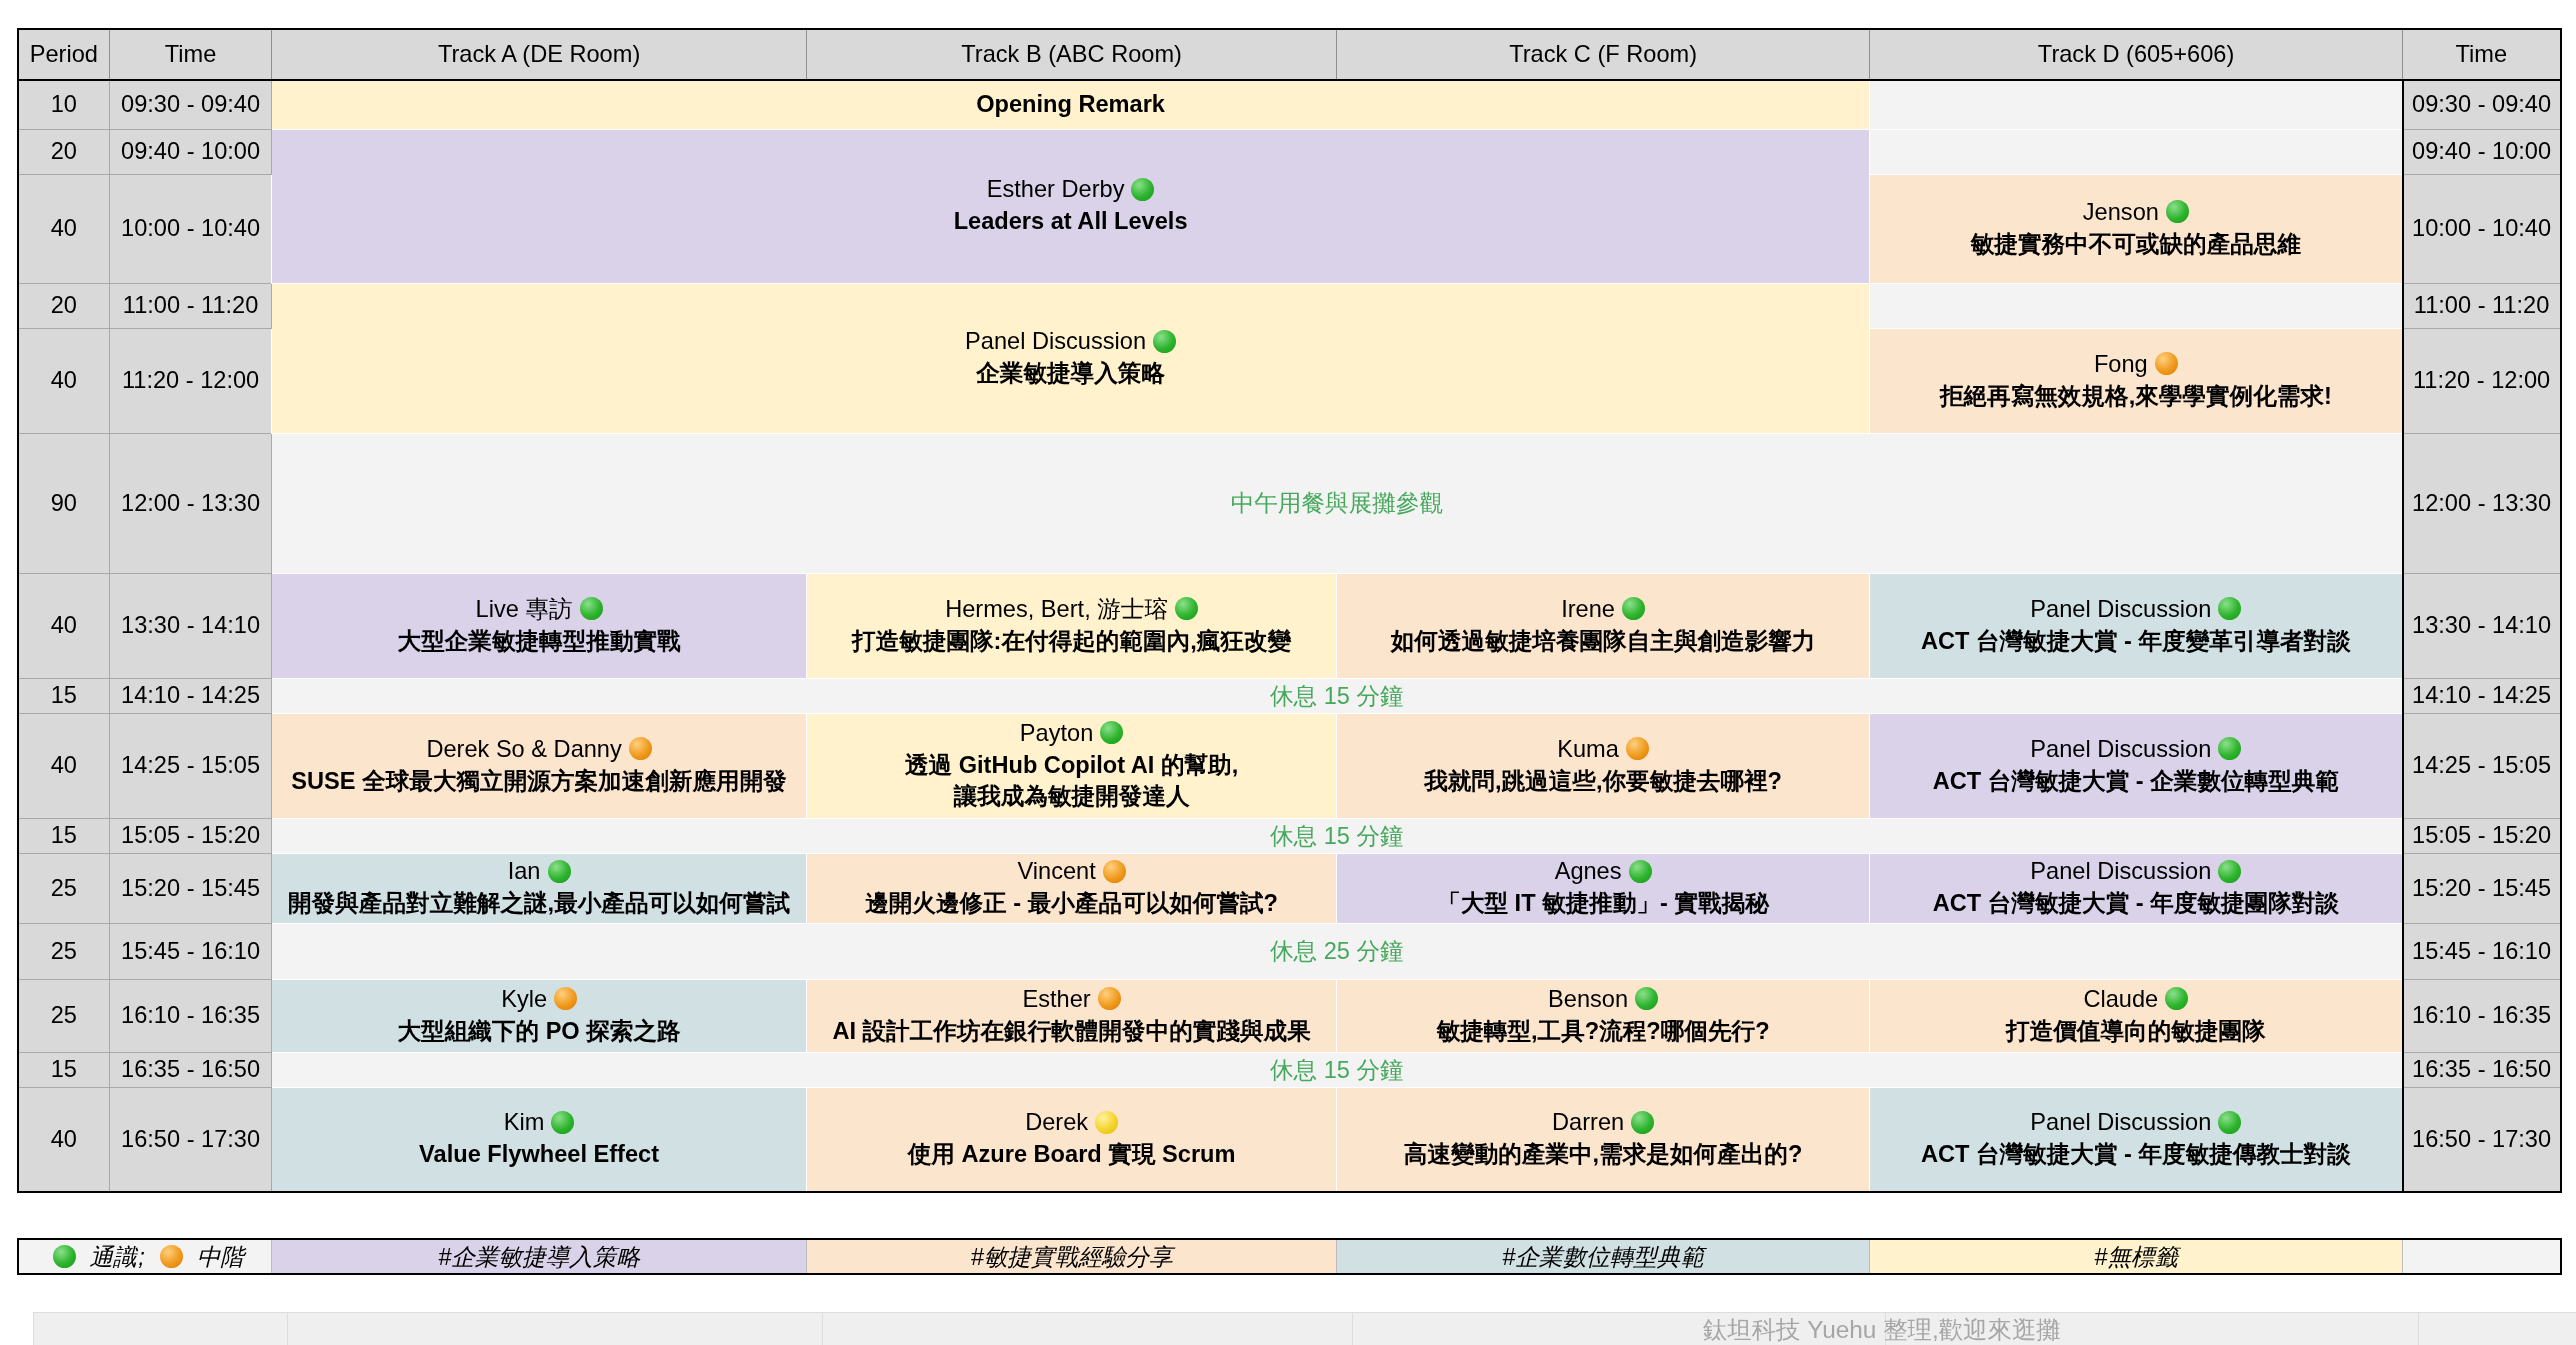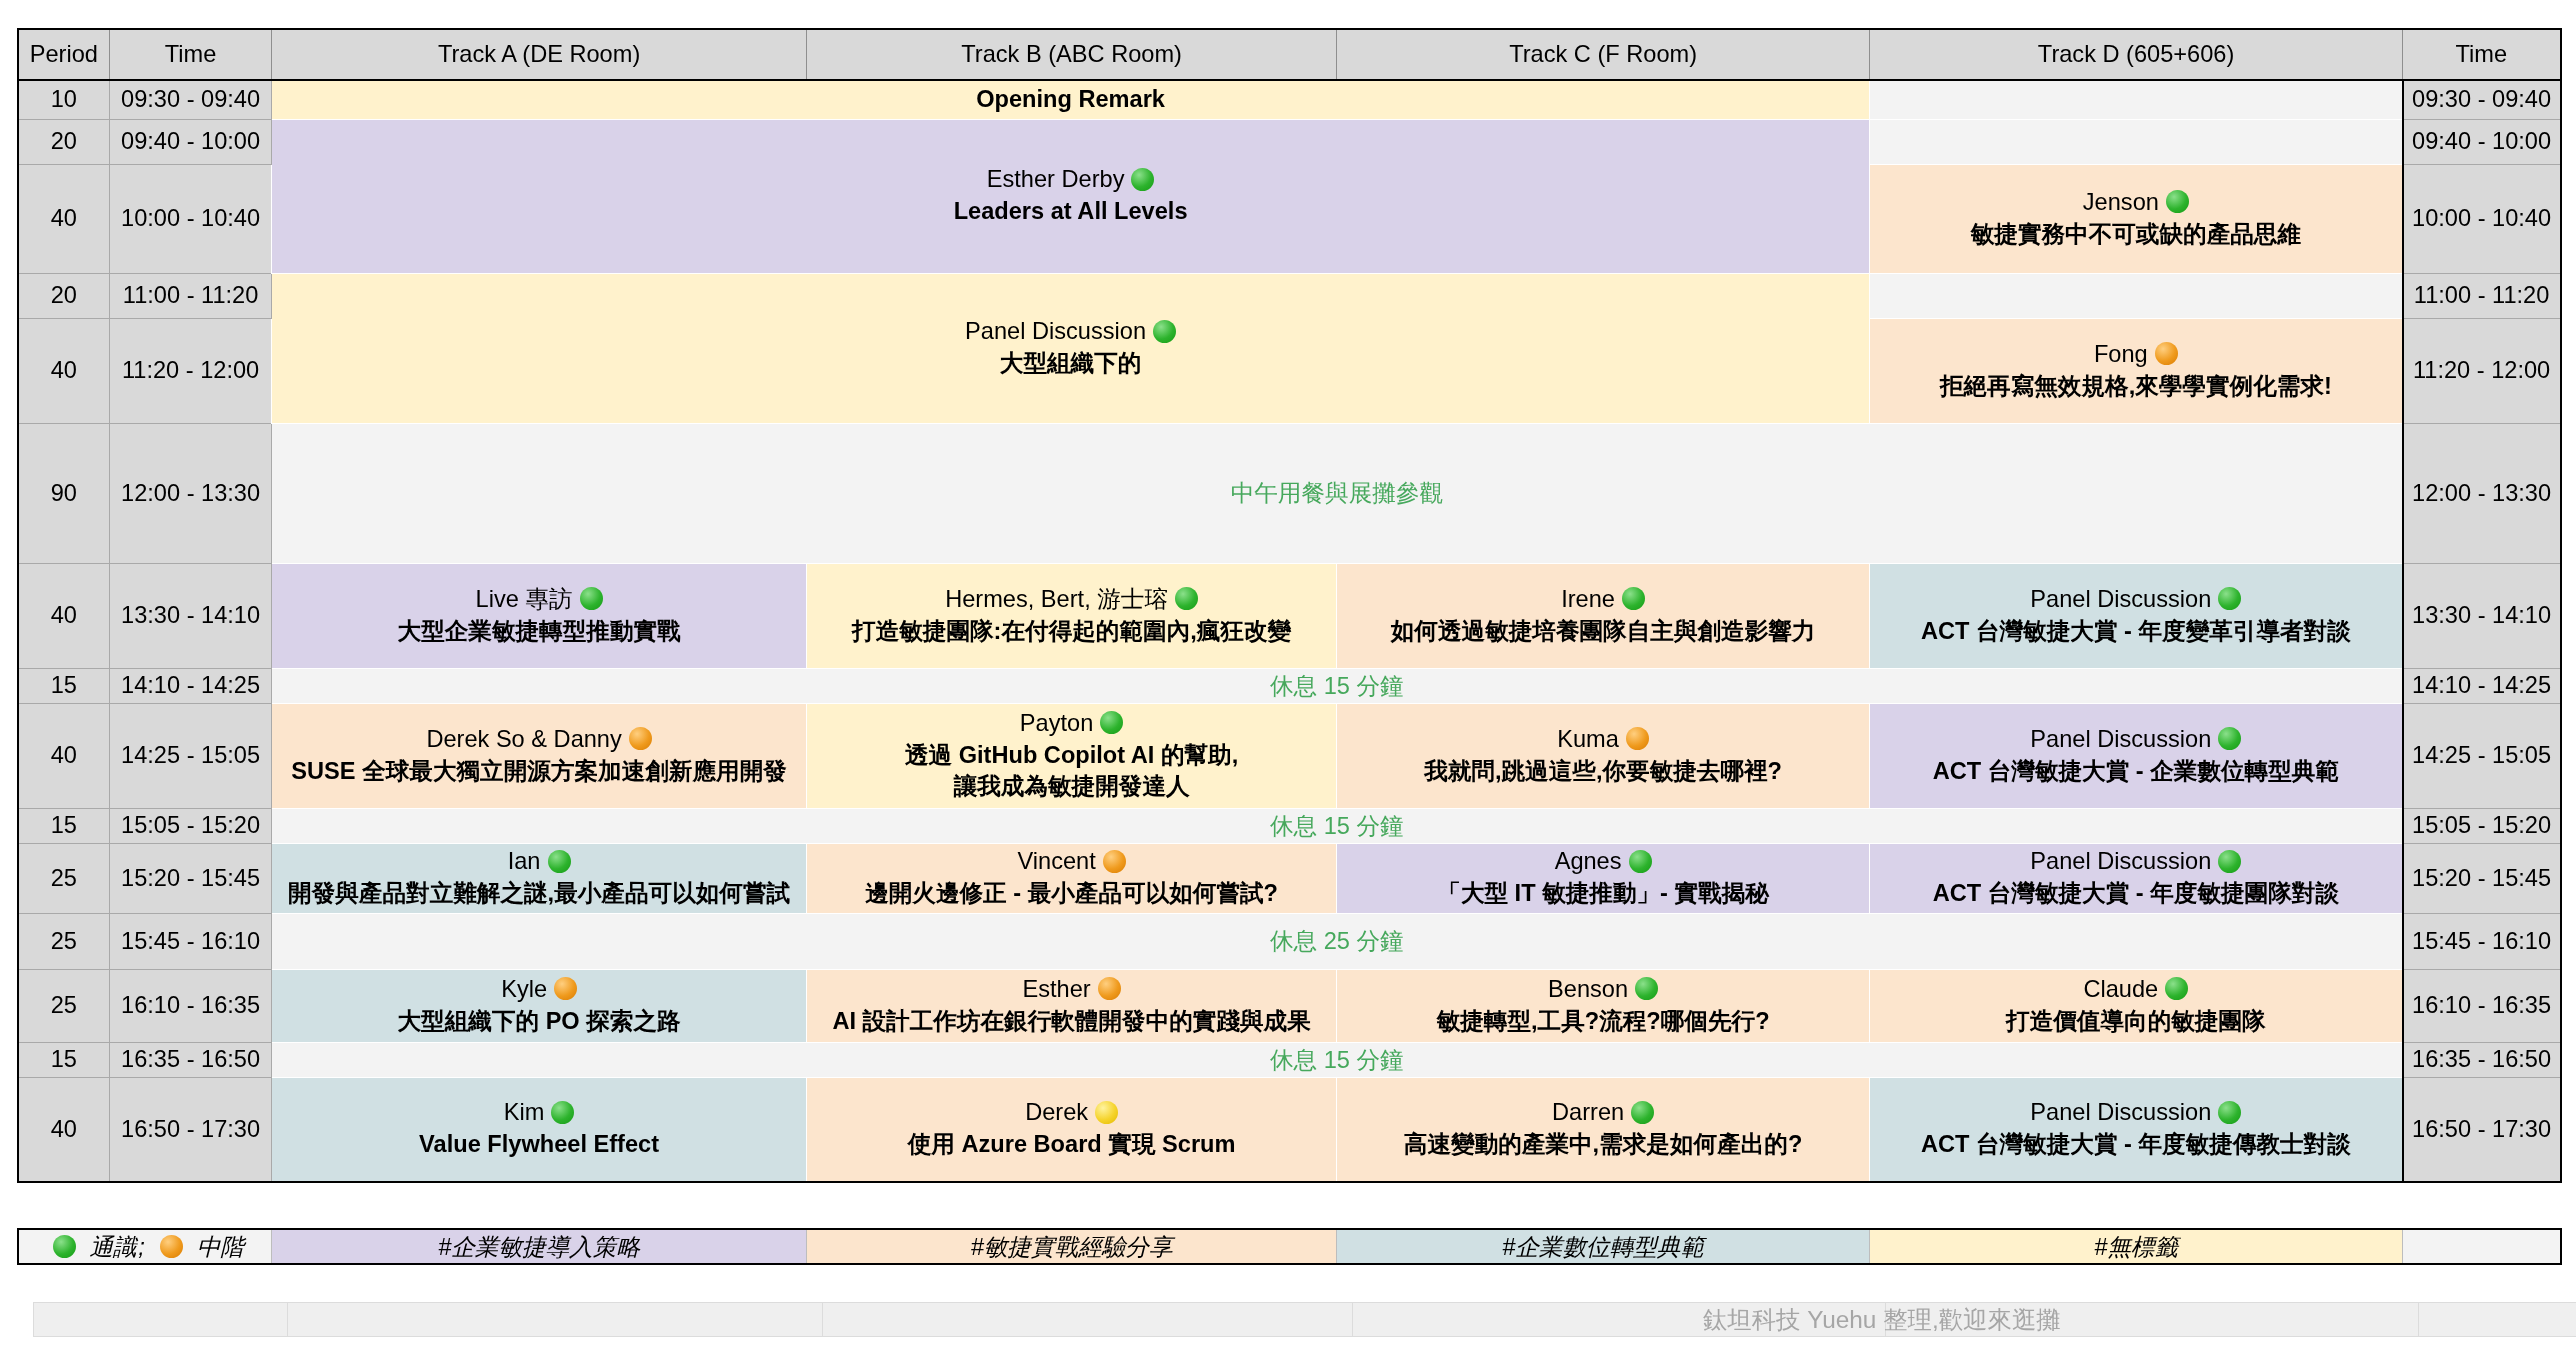--- a/index.html
+++ b/index.html
@@ -68,21 +68,21 @@
           <th>Period</th>
           <th>Time</th>
           <th>Track A (DE Room)</th>
           <th>Track B (ABC Room)</th>
           <th>Track C  (F Room)</th>
           <th>Track D (605+606)</th>
           <th>Time</th>
         </tr>
       </thead>
     <tbody>
-        <tr style="height: 39px;">
+        <tr style="height: 49px;">
           <td class="meta-cell">10</td>
           <td class="meta-cell">09:30 - 09:40</td>
           <td colspan="3" class="session bg-yellow">
             <div class="plain-bold">Opening Remark</div>
           </td>
           <td class="session bg-empty"></td>
           <td class="time-right-cell">09:30 - 09:40</td>
         </tr>
         <tr style="height: 45px;">
           <td class="meta-cell">20</td>
@@ -101,21 +101,21 @@
             <div class="speaker">Jenson<span class="dot dot-green"></span></div>
             <div class="session-title">敏捷實務中不可或缺的產品思維</div>
           </td>
           <td class="time-right-cell">10:00 - 10:40</td>
         </tr>
         <tr style="height: 45px;">
           <td class="meta-cell">20</td>
           <td class="meta-cell">11:00 - 11:20</td>
           <td colspan="3" rowspan="2" class="session bg-yellow">
             <div class="speaker">Panel Discussion<span class="dot dot-green"></span></div>
-            <div class="session-title">大型組織下的</div>
+            <div class="session-title">企業敏捷導入策略</div>
           </td>
           <td class="session bg-empty"></td>
           <td class="time-right-cell">11:00 - 11:20</td>
         </tr>
         <tr style="height: 105px;">
           <td class="meta-cell">40</td>
           <td class="meta-cell">11:20 - 12:00</td>
           <td class="session bg-peach">
             <div class="speaker">Fong<span class="dot dot-orange"></span></div>
             <div class="session-title">拒絕再寫無效規格,來學學實例化需求!</div>

